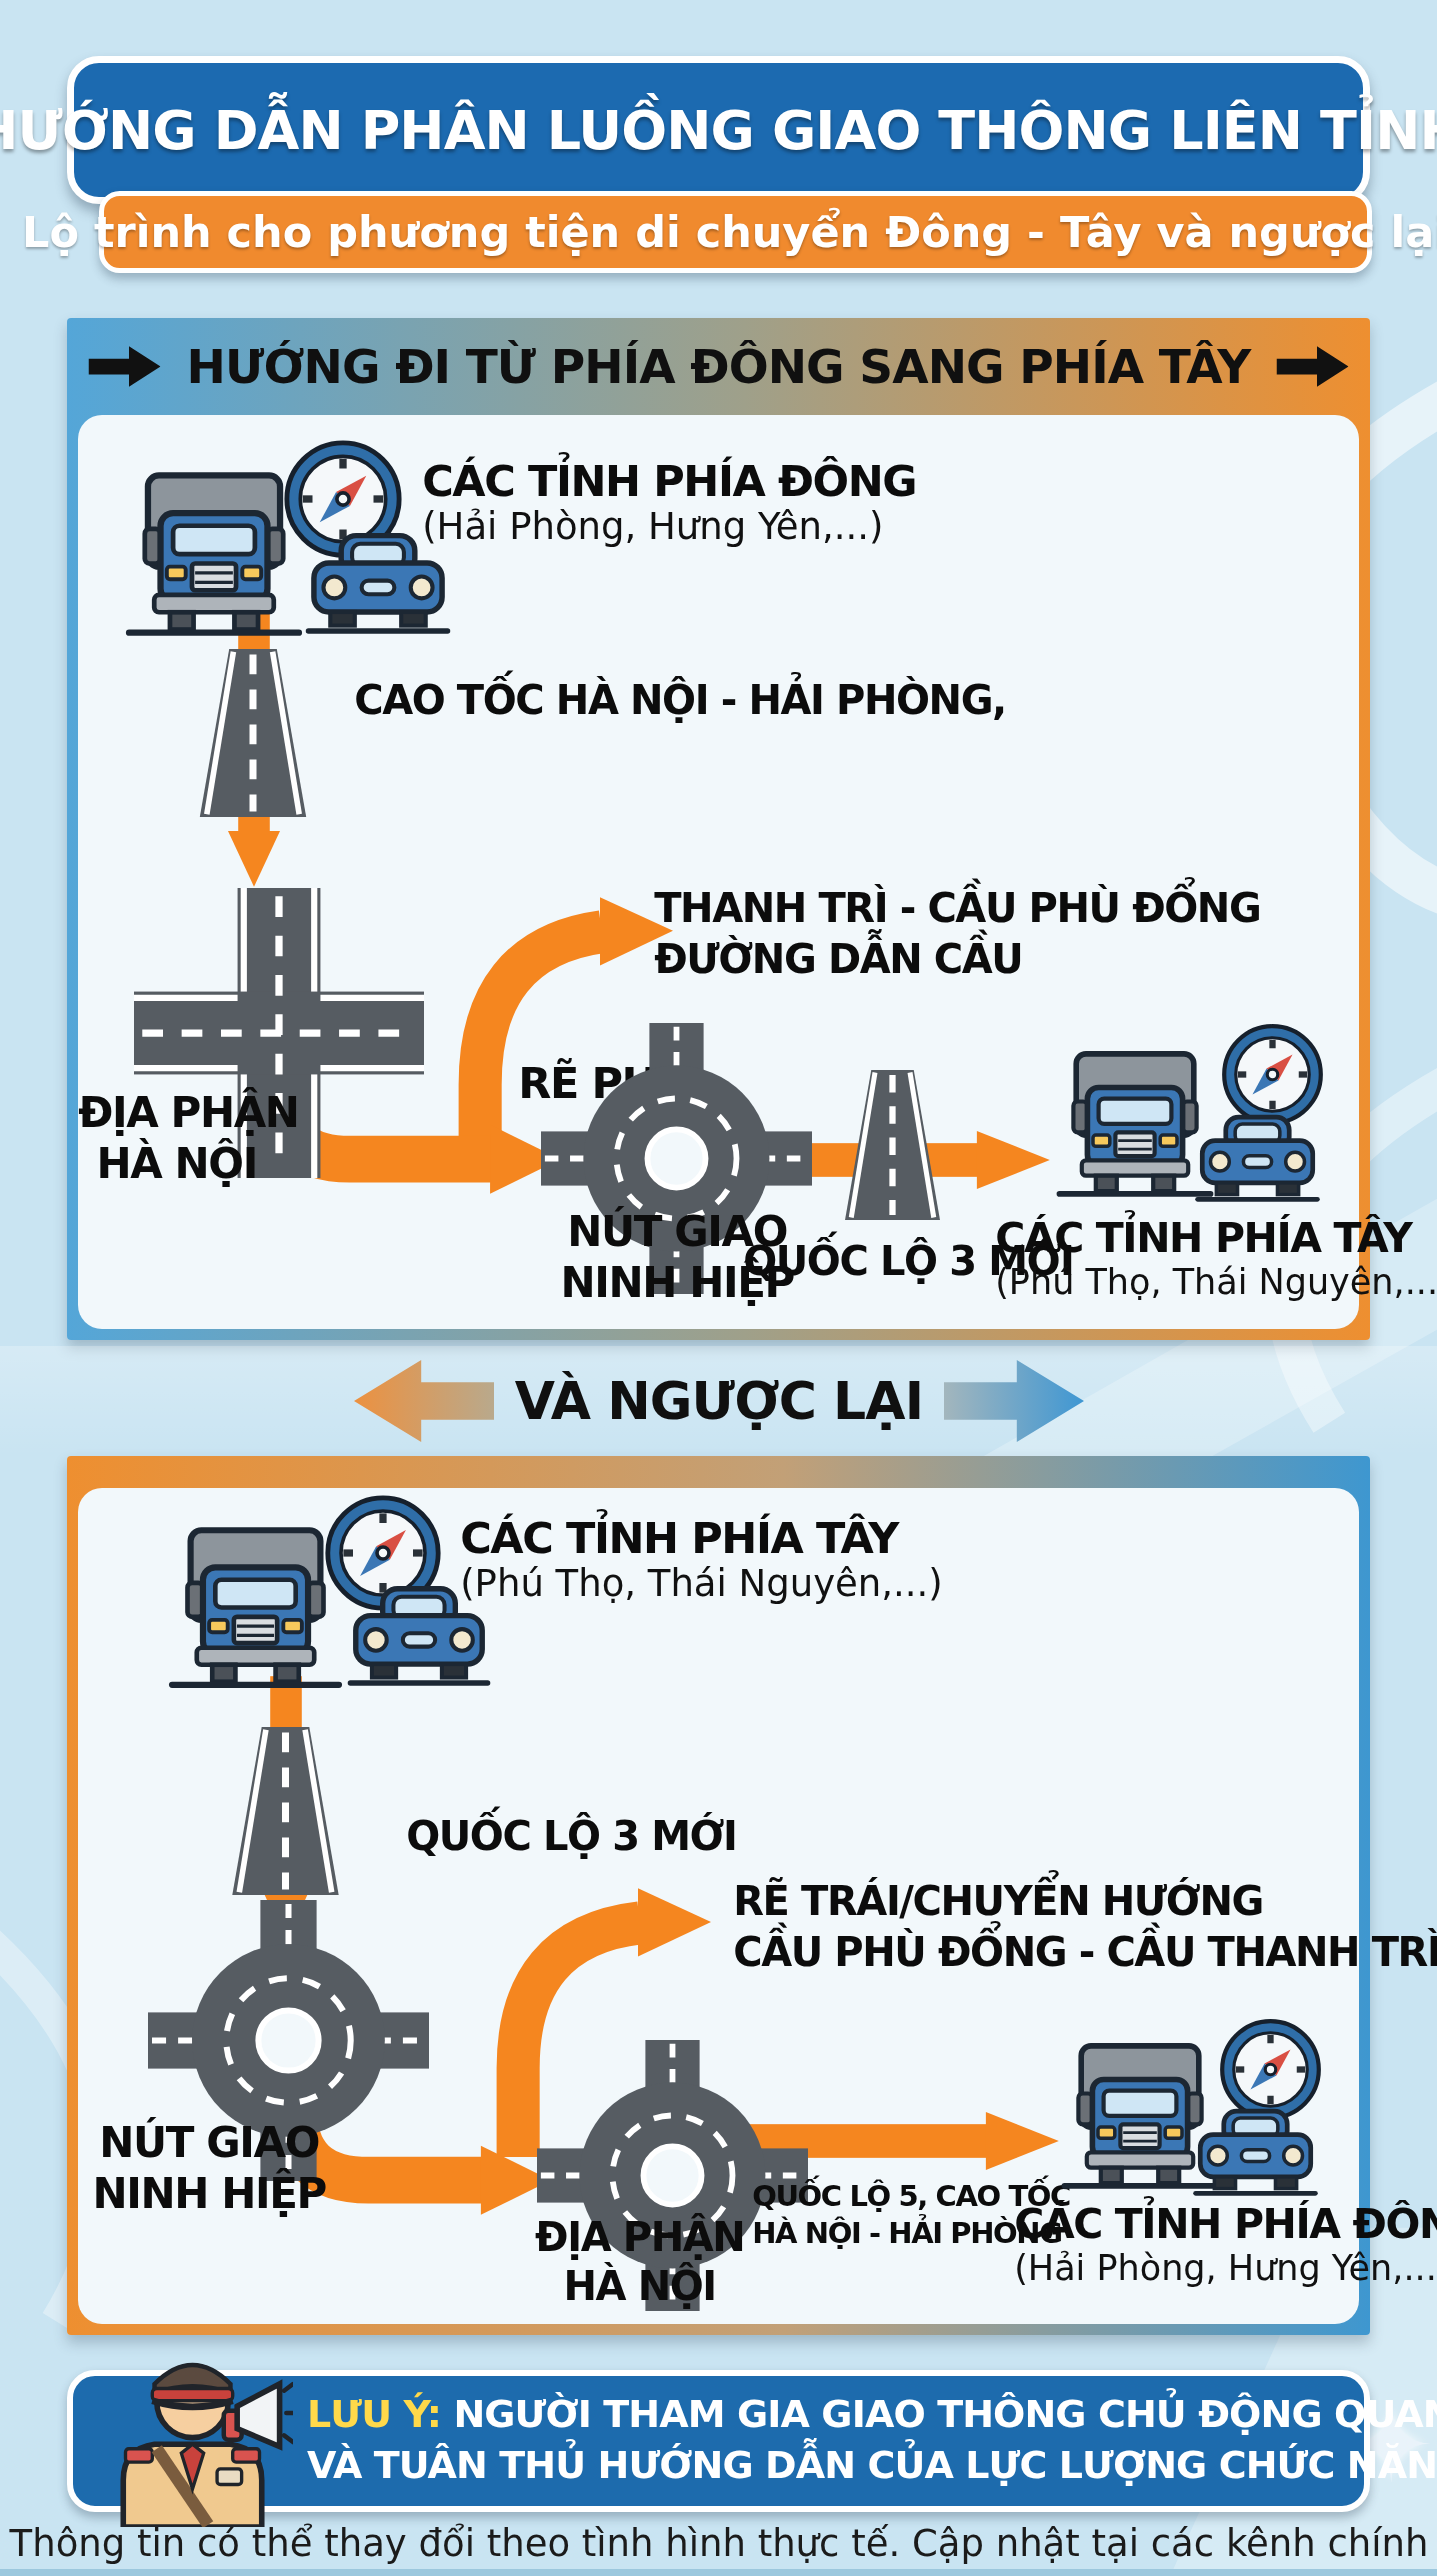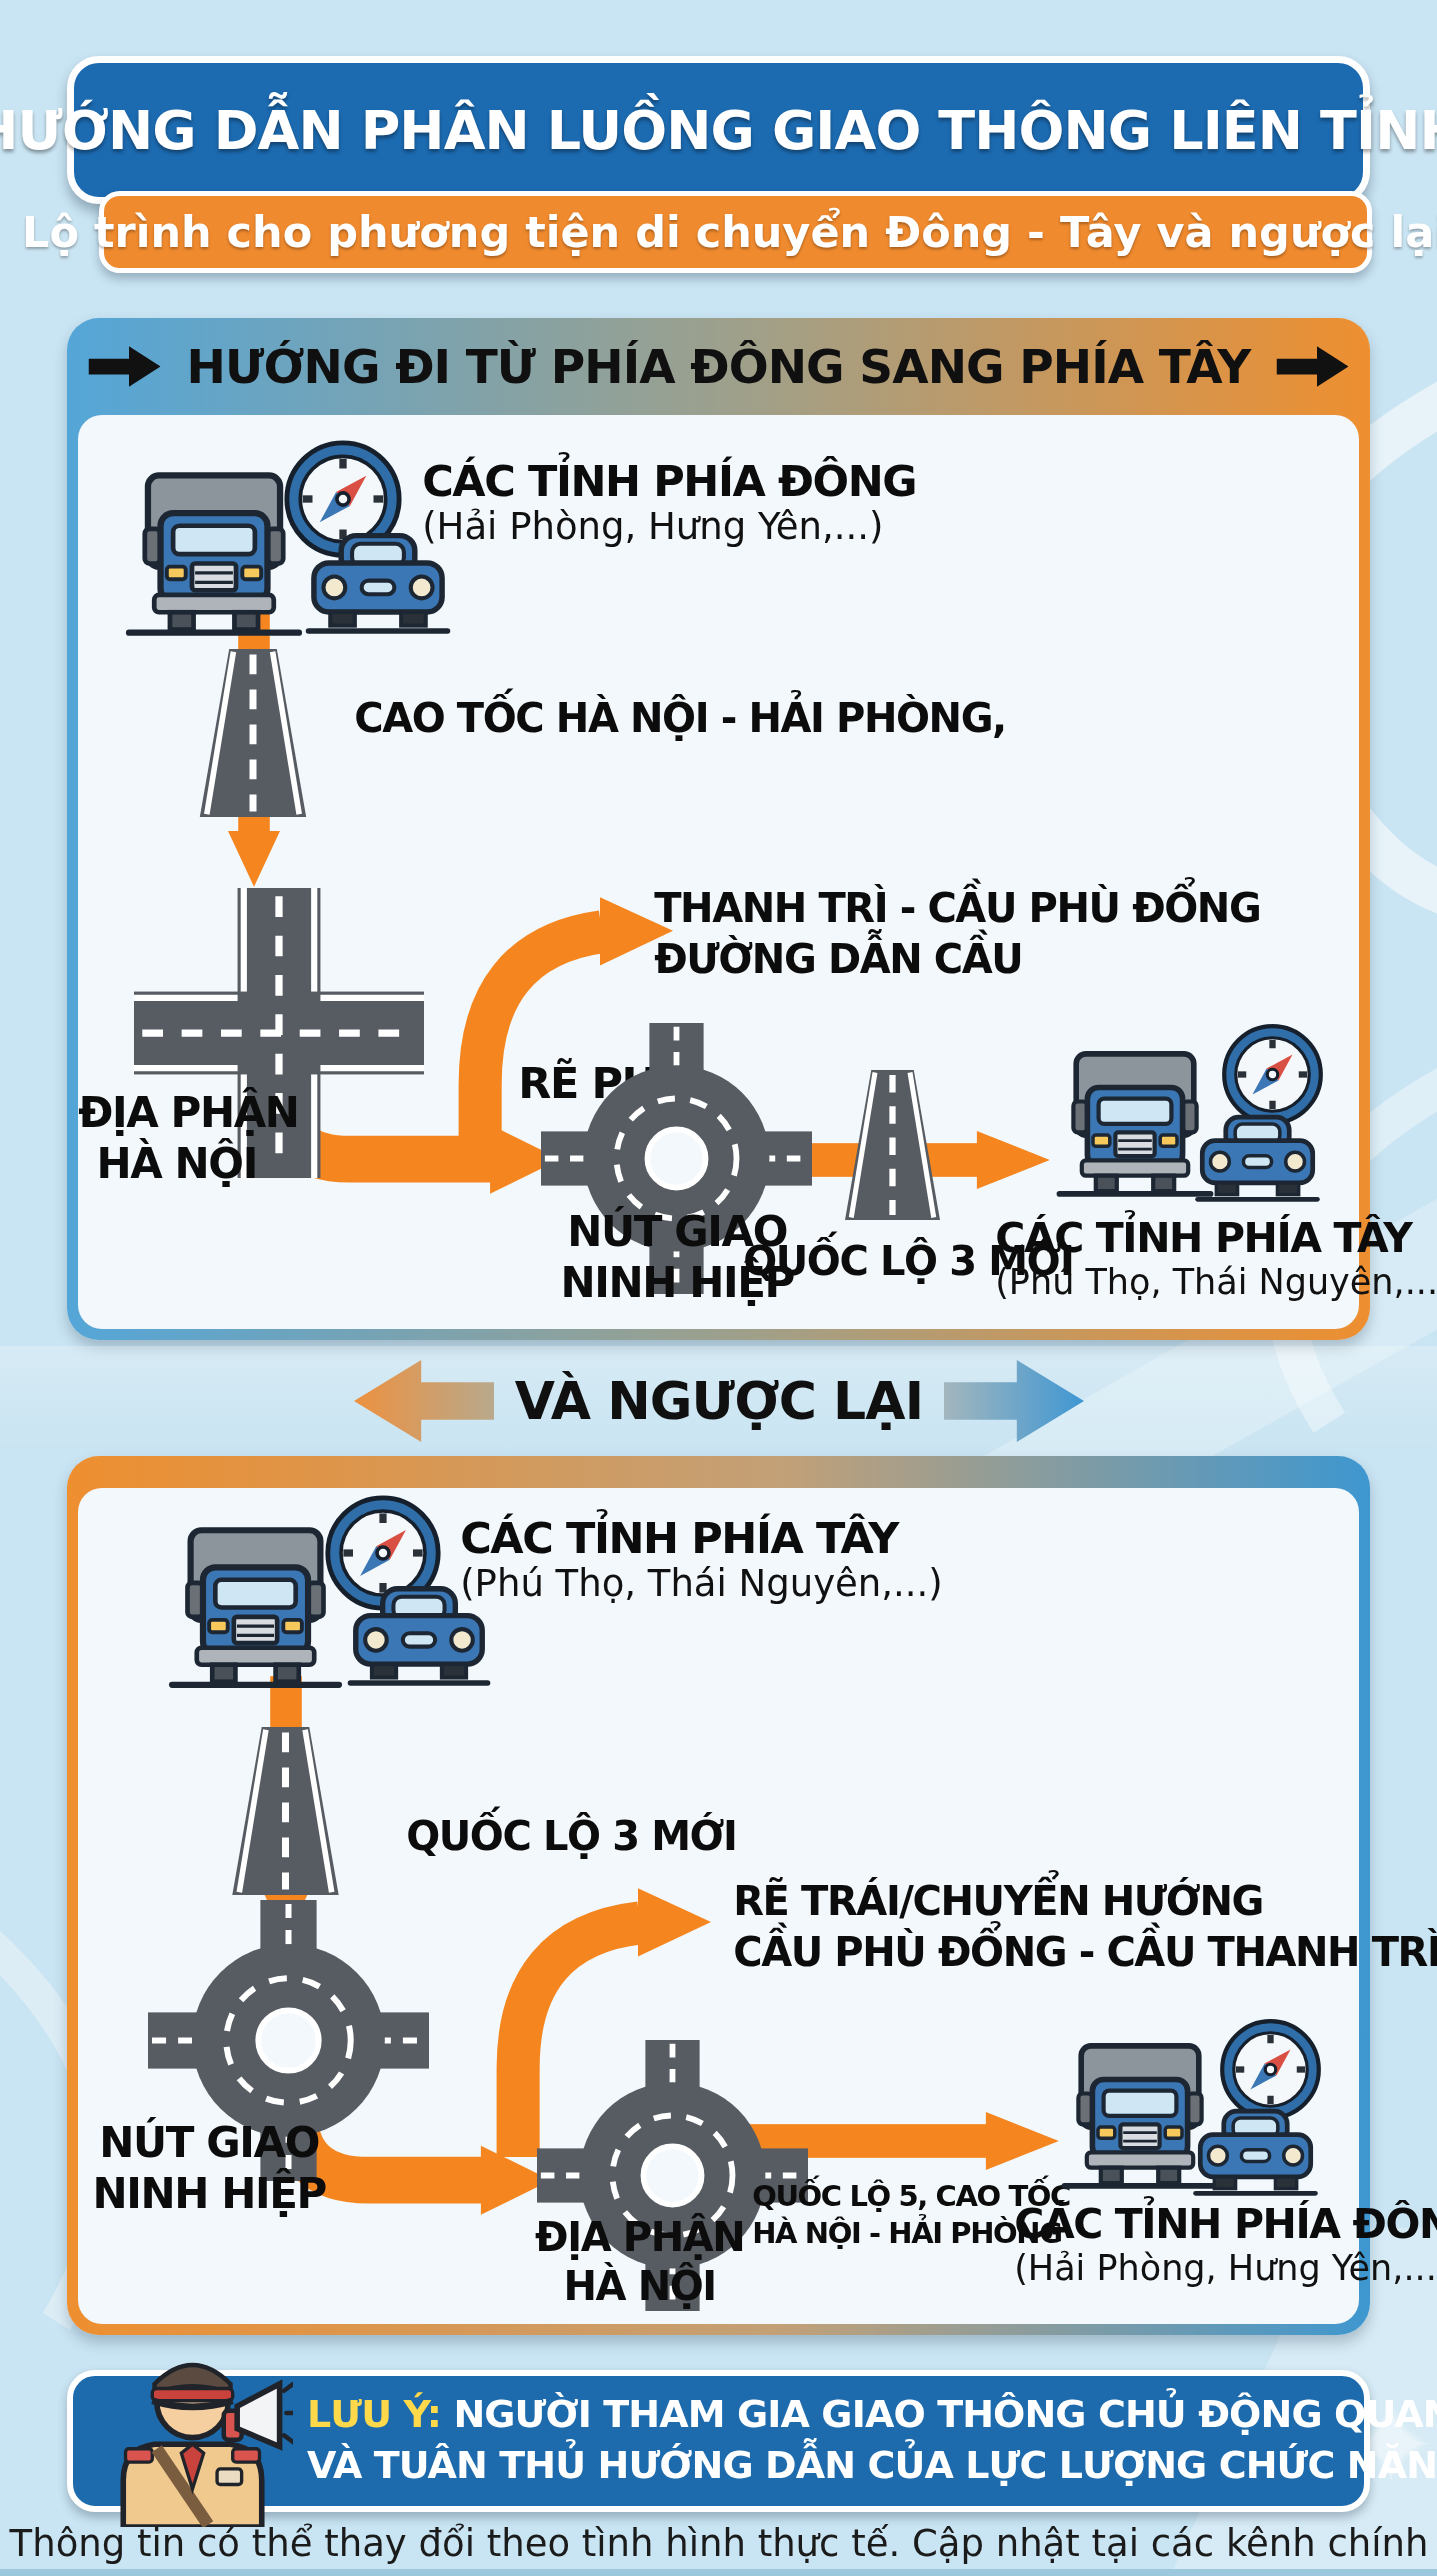--- a/index.html
+++ b/index.html
@@ -14,21 +14,21 @@
     box-shadow:0 7.5px 11.2px rgba(40,60,80,.35);display:flex;align-items:center;justify-content:center;
     box-sizing:border-box;z-index:3;}
   .title-bar span{color:#fff;font-size:54px;font-weight:800;letter-spacing:-0.9px;text-shadow:0 2.8px 3.7px rgba(0,0,0,.35);white-space:nowrap;}
   .subtitle-bar{position:absolute;left:99px;top:191px;width:1273px;height:82px;
     background:#f08a2e;border:5.6px solid #fff;border-radius:20.6px;
     box-shadow:0 5.6px 9.4px rgba(40,60,80,.3);display:flex;align-items:center;justify-content:center;
     box-sizing:border-box;z-index:4;}
   .subtitle-bar span{color:#fff;font-size:43px;font-weight:700;text-shadow:0 1.9px 2.8px rgba(0,0,0,.3);white-space:nowrap;}
 
   
-  .card{position:absolute;left:67px;width:1303px;border-radius:32px;box-shadow:0 7.5px 13px rgba(40,60,80,.25);box-sizing:border-box;}
+  .card{position:absolute;left:67px;width:1303px;border-radius:4px;box-shadow:0 7.5px 13px rgba(40,60,80,.25);box-sizing:border-box;}
   .card1{top:318px;height:1022px;background:linear-gradient(90deg,#54a6d8,#9fa08a 52%,#ee8f30);padding:0 11.2px 11.2px 11.2px;}
   .card1-header{height:97px;display:flex;align-items:center;justify-content:center;gap:26px;}
   .card1-header span{font-size:47px;font-weight:800;color:#101010;letter-spacing:-0.9px;white-space:nowrap;}
   .card2{top:1456px;height:879px;background:linear-gradient(90deg,#ee8f30,#c2a077 55%,#3e97d0);padding:32px 11.2px 11.2px 11.2px;}
   .card-body{position:relative;background:#f2f8fb;border-radius:24px;width:100%;box-sizing:border-box;}
   .card-body.b1{height:914px;}
   .card-body.b2{height:836px;}
 
   
   .divider{position:absolute;left:0;top:1346px;width:1438px;height:110px;
@@ -222,21 +222,21 @@
           <use href="#sym-car"></use>
         </svg>
       <div class="abs" style="left:344px;top:42px">
         <div class="node-title">CÁC TỈNH PHÍA ĐÔNG</div>
         <div class="node-sub">(Hải Phòng, Hưng Yên,...)</div>
       </div>
 
       <svg class="abs" style="left:98px;top:234px" width="154" height="168" viewBox="0 0 100 120">
           <use href="#sym-road"></use>
         </svg>
-      <div class="abs step-label" style="left:276px;top:278px">
+      <div class="abs step-label" style="left:276px;top:260px">
         <div>CAO TỐC HÀ NỘI - HẢI PHÒNG,</div>
       </div>
 
       <svg class="abs" style="left:56px;top:473px" width="290" height="290" viewBox="0 0 140 140">
           <use href="#sym-crossroad"></use>
         </svg>
       <div class="abs step-label" style="left:440px;top:641px;font-size:43px">RẼ PHẢI</div>
       <div class="abs step-label" style="left:576px;top:468px">
         <div>THANH TRÌ - CẦU PHÙ ĐỔNG</div>
         <div>ĐƯỜNG DẪN CẦU</div>

